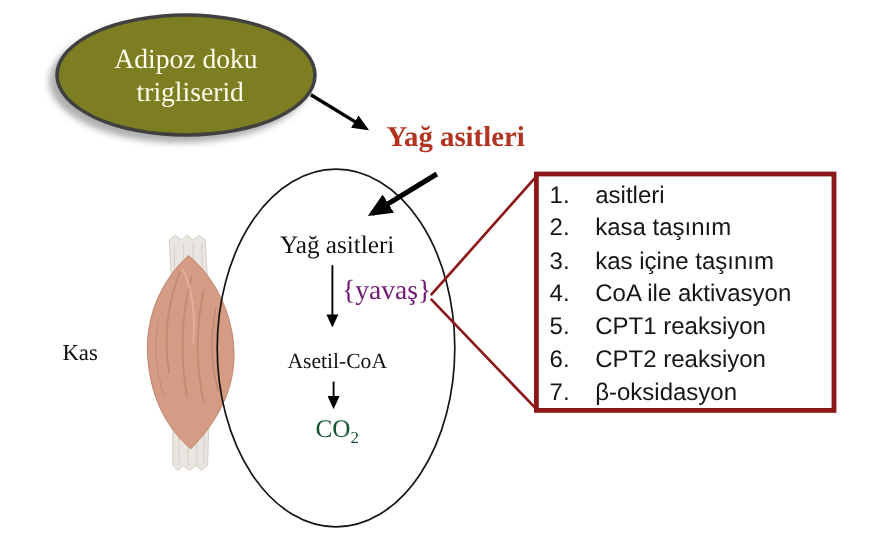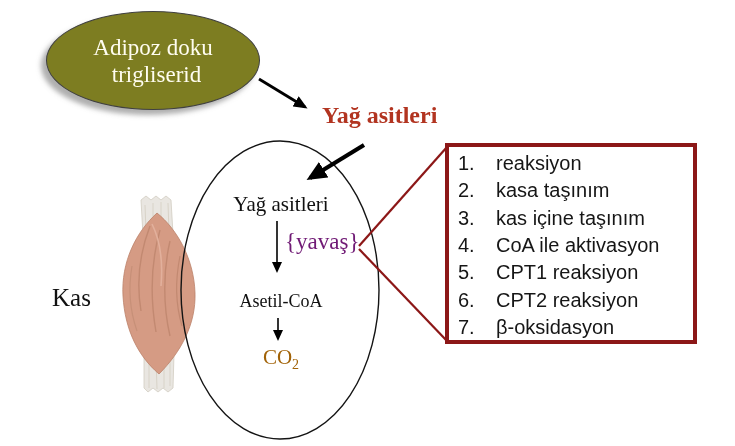--- a/index.html
+++ b/index.html
@@ -1,37 +1,37 @@
 <!DOCTYPE html>
 <html><head>
 <meta charset="utf-8">
 <style>
   html,body{margin:0;padding:0;background:#ffffff;}
   .stage{position:relative;width:735px;height:446px;background:#ffffff;overflow:hidden;
          font-family:"Liberation Serif",serif;}
   svg.layer{position:absolute;left:0;top:0;width:735px;height:446px;}
 
   .adipose{position:absolute;left:46px;top:11px;width:212px;height:97px;
-           background:#7d7d21;border:1px solid #404040;border-radius:50%;
+           background:#7d7d21;border:3px solid #404040;border-radius:50%;
            box-shadow:-5px 5px 5px rgba(110,110,110,.55);
            display:flex;flex-direction:column;align-items:center;justify-content:center;
            color:#fffdf0;font-size:23px;line-height:27px;}
   .adipose .l2{margin-left:7px;}
 
   .heading{position:absolute;left:322px;top:102px;font-weight:bold;font-size:24px;color:#b23420;}
 
-  .kas{position:absolute;left:52px;top:284px;font-size:25px;color:#111;}
+  .kas{position:absolute;left:52px;top:284px;font-size:19px;color:#111;}
 
   .cell-sub{position:absolute;left:221px;top:192px;width:120px;text-align:center;
             font-size:21px;color:#111;}
   .yavas{position:absolute;left:285px;top:229px;font-size:23px;color:#701a75;}
   .asetil{position:absolute;left:220px;top:291px;width:122px;text-align:center;
           font-size:18px;color:#111;}
   .co2{position:absolute;left:238px;top:345px;width:86px;text-align:center;
-       font-size:21px;color:#a16207;}
+       font-size:21px;color:#14532d;}
   .co2 sub{font-size:14px;}
 
   .steps-box{position:absolute;left:445px;top:143px;width:252px;height:201px;
              box-sizing:border-box;border:4px solid #8c1717;background:#ffffff;
              font-family:"Liberation Sans",sans-serif;font-size:20px;color:#161616;
              padding-top:3px;}
   .step-row{display:flex;align-items:center;height:27.3px;}
   .step-num{width:47px;padding-left:9px;box-sizing:border-box;}
   .step-label{flex:1;white-space:nowrap;}
 </style>
@@ -89,21 +89,21 @@
   <div class="kas">Kas</div>
 
   <div class="cell-sub">Yağ asitleri</div>
   <div class="yavas">{yavaş}</div>
   <div class="asetil">Asetil-CoA</div>
   <div class="co2"><span>CO</span><sub>2</sub></div>
 
   <div class="steps-box">
     <div class="step-row">
       <span class="step-num">1.</span>
-      <span class="step-label">reaksiyon</span>
+      <span class="step-label">asitleri</span>
     </div>
     <div class="step-row">
       <span class="step-num">2.</span>
       <span class="step-label">kasa taşınım</span>
     </div>
     <div class="step-row">
       <span class="step-num">3.</span>
       <span class="step-label">kas içine taşınım</span>
     </div>
     <div class="step-row">

